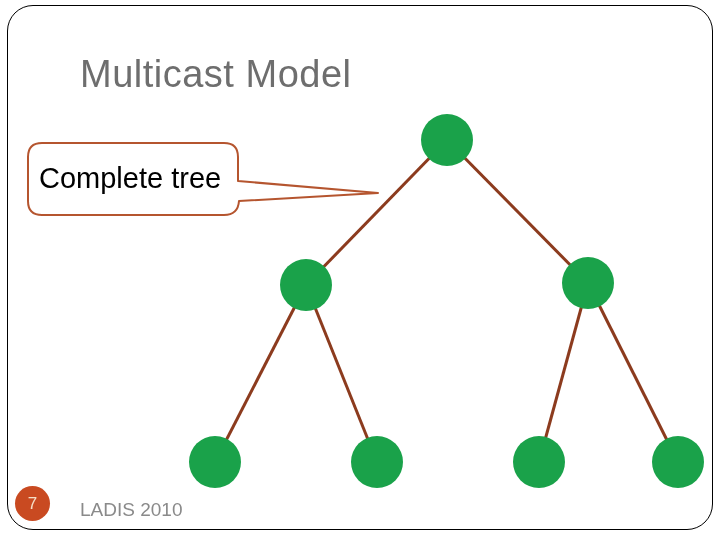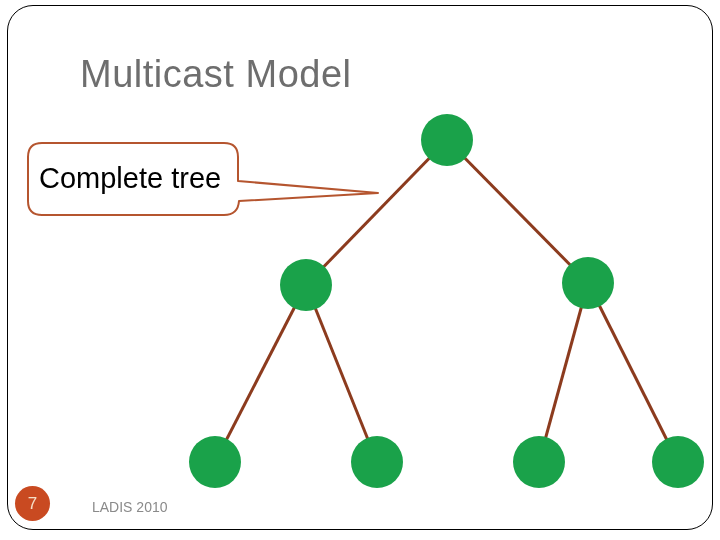--- a/index.html
+++ b/index.html
@@ -73,23 +73,23 @@
     border-radius: 50%;
     background: var(--badge-orange, #c94a21);
     display: flex;
     align-items: center;
     justify-content: center;
     color: var(--badge-text, #f5dec7);
     font-size: 17px;
   }
   .footer-text {
     position: absolute;
-    left: 92px;
+    left: 80px;
     top: 499px;
-    font-size: 14px;
+    font-size: 19px;
     color: var(--footer-gray, #8a8a8a);
     white-space: nowrap;
   }
 </style>
 </head>
 <body>
 
 <div class="slide">
   <div class="slide-border"></div>
 

